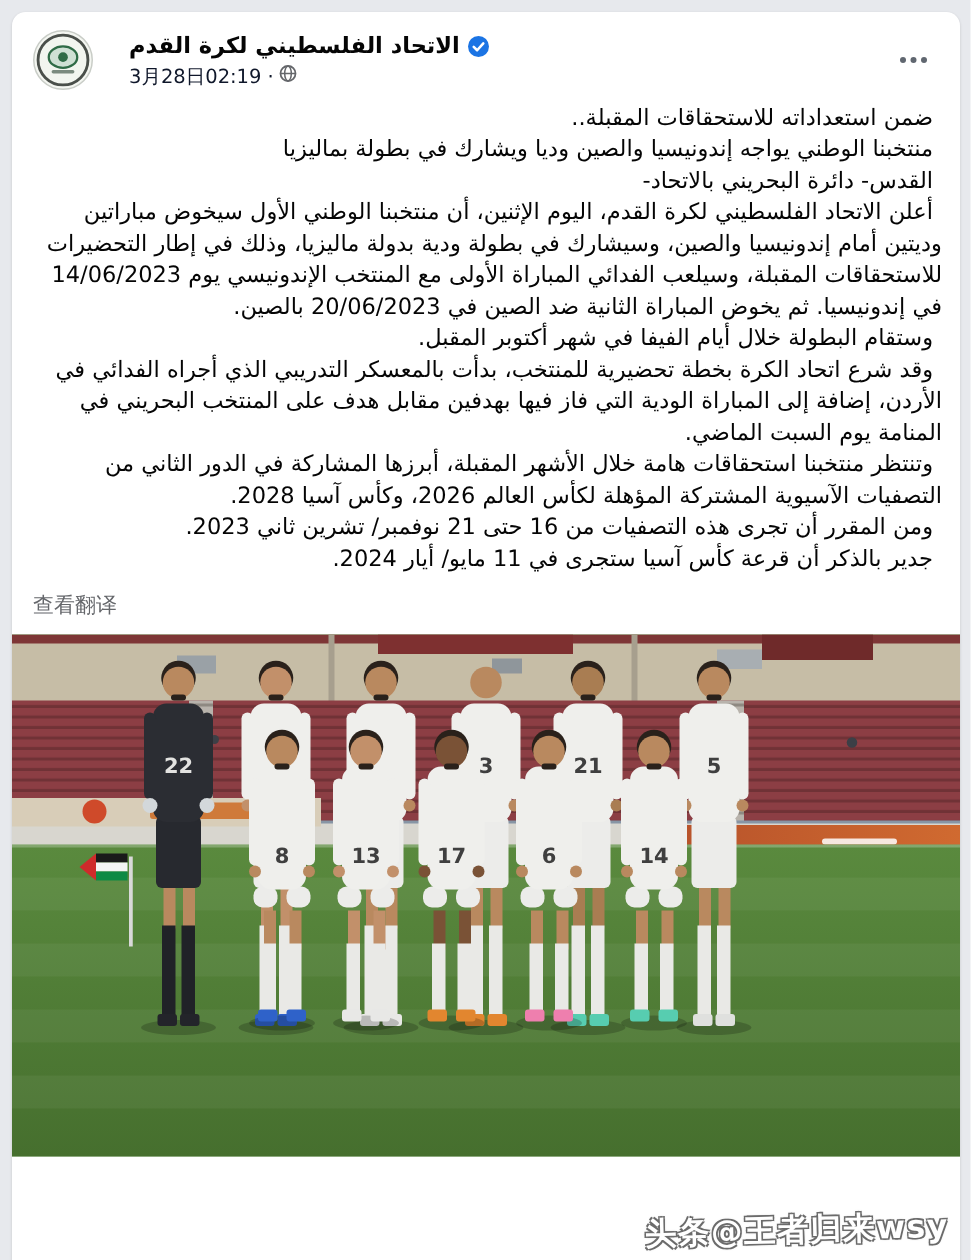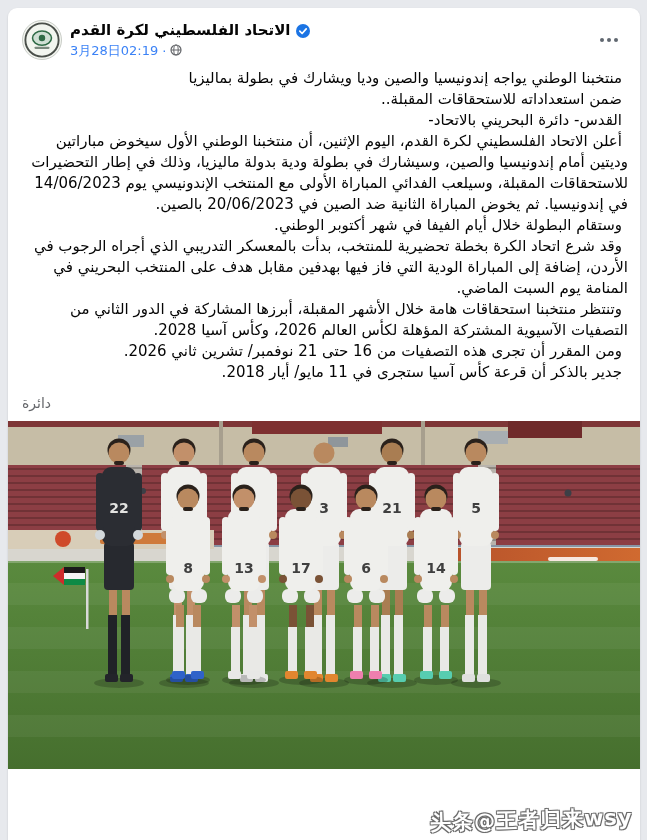--- a/index.html
+++ b/index.html
@@ -13,26 +13,26 @@
     position:absolute; left:8px; top:8px; width:632px; height:900px;
     background:#ffffff; border-radius:9px 9px 0 0;
     box-shadow:0 1px 2px rgba(0,0,0,.15);
   }
   
   .header { display:flex; align-items:flex-start; padding:12px 14px 6px 14px; }
   .avatar {
     width:40px; height:40px; border-radius:50%; flex:0 0 40px;
     background:#f4f6f1; border:1px solid #c9cdc7; overflow:hidden; cursor:pointer;
   }
-  .header-mid { flex:1; margin-left:8px; padding-top:1px; }
+  .header-mid { flex:1; margin-left:24px; padding-top:1px; }
   .name-row { display:flex; align-items:center; gap:5px; }
   .author-name { font-weight:bold; font-size:15px; color:#050505; cursor:pointer; }
   .verified { width:14px; height:14px; display:inline-block; }
   .time-row { display:flex; align-items:center; gap:4px; margin-top:3px;
-              font-size:13px; color:#3b82f6; }
+              font-size:13px; color:#0f172a; }
   .more-btn { display:flex; gap:3px; padding:12px 8px; cursor:pointer; margin-top:6px;}
   .more-btn i { width:4px; height:4px; border-radius:50%; background:#606770; display:block;}
   
   .post-text { padding:2px 12px 0 12px; font-size:15px; line-height:21px;
                color:#050505; text-align:right; }
   .post-text div { text-indent:6px; }
   .see-translation { padding:12px 14px 10px 14px; font-size:14px; color:#65676b; cursor:pointer; }
   
   .photo { width:632px; height:348px; line-height:0; cursor:pointer; background:#4d7a35;}
   .photo svg { display:block; }
@@ -82,32 +82,32 @@
       </div>
     </div>
     <div class="more-btn">
         <i></i>
         <i></i>
         <i></i>
       </div>
   </div>
 
   <div class="post-text" dir="rtl">
+    <div>ضمن استعداداته للاستحقاقات المقبلة..</div>
     <div>منتخبنا الوطني يواجه إندونيسيا والصين وديا ويشارك في بطولة بماليزيا</div>
-    <div>ضمن استعداداته للاستحقاقات المقبلة..</div>
     <div>القدس- دائرة البحريني بالاتحاد-</div>
     <div>أعلن الاتحاد الفلسطيني لكرة القدم، اليوم الإثنين، أن منتخبنا الوطني الأول سيخوض مباراتين وديتين أمام إندونيسيا والصين، وسيشارك في بطولة ودية بدولة ماليزيا، وذلك في إطار التحضيرات للاستحقاقات المقبلة، وسيلعب الفدائي المباراة الأولى مع المنتخب الإندونيسي يوم 14/06/2023 في إندونيسيا. ثم يخوض المباراة الثانية ضد الصين في 20/06/2023 بالصين.</div>
-    <div>وستقام البطولة خلال أيام الفيفا في شهر أكتوبر الوطني.</div>
-    <div>وقد شرع اتحاد الكرة بخطة تحضيرية للمنتخب، بدأت بالمعسكر التدريبي الذي أجراه الرجوب في الأردن، إضافة إلى المباراة الودية التي فاز فيها بهدفين مقابل هدف على المنتخب البحريني في المنامة يوم السبت الماضي.</div>
+    <div>وستقام البطولة خلال أيام الفيفا في شهر أكتوبر المقبل.</div>
+    <div>وقد شرع اتحاد الكرة بخطة تحضيرية للمنتخب، بدأت بالمعسكر التدريبي الذي أجراه الفدائي في الأردن، إضافة إلى المباراة الودية التي فاز فيها بهدفين مقابل هدف على المنتخب البحريني في المنامة يوم السبت الماضي.</div>
     <div>وتنتظر منتخبنا استحقاقات هامة خلال الأشهر المقبلة، أبرزها المشاركة في الدور الثاني من التصفيات الآسيوية المشتركة المؤهلة لكأس العالم 2026، وكأس آسيا 2028.</div>
-    <div>ومن المقرر أن تجرى هذه التصفيات من 16 حتى 21 نوفمبر/ تشرين ثاني 2026.</div>
-    <div>جدير بالذكر أن قرعة كأس آسيا ستجرى في 11 مايو/ أيار 2018.</div>
+    <div>ومن المقرر أن تجرى هذه التصفيات من 16 حتى 21 نوفمبر/ تشرين ثاني 2023.</div>
+    <div>جدير بالذكر أن قرعة كأس آسيا ستجرى في 11 مايو/ أيار 2024.</div>
   </div>
 
-  <div class="see-translation">دائرة</div>
+  <div class="see-translation">查看翻译</div>
 
   <div class="photo">
     <svg id="team-photo-svg" viewBox="0 0 632 348" width="632" height="348">
       <defs>
         <linearGradient id="grassGrad" x1="0" y1="0" x2="0" y2="1">
           <stop offset="0" stop-color="#5a8a3e"></stop>
           <stop offset="1" stop-color="#466f2e"></stop>
         </linearGradient>
         <linearGradient id="adGrad" x1="0" y1="0" x2="1" y2="0">
           <stop offset="0" stop-color="#b4502a"></stop>

